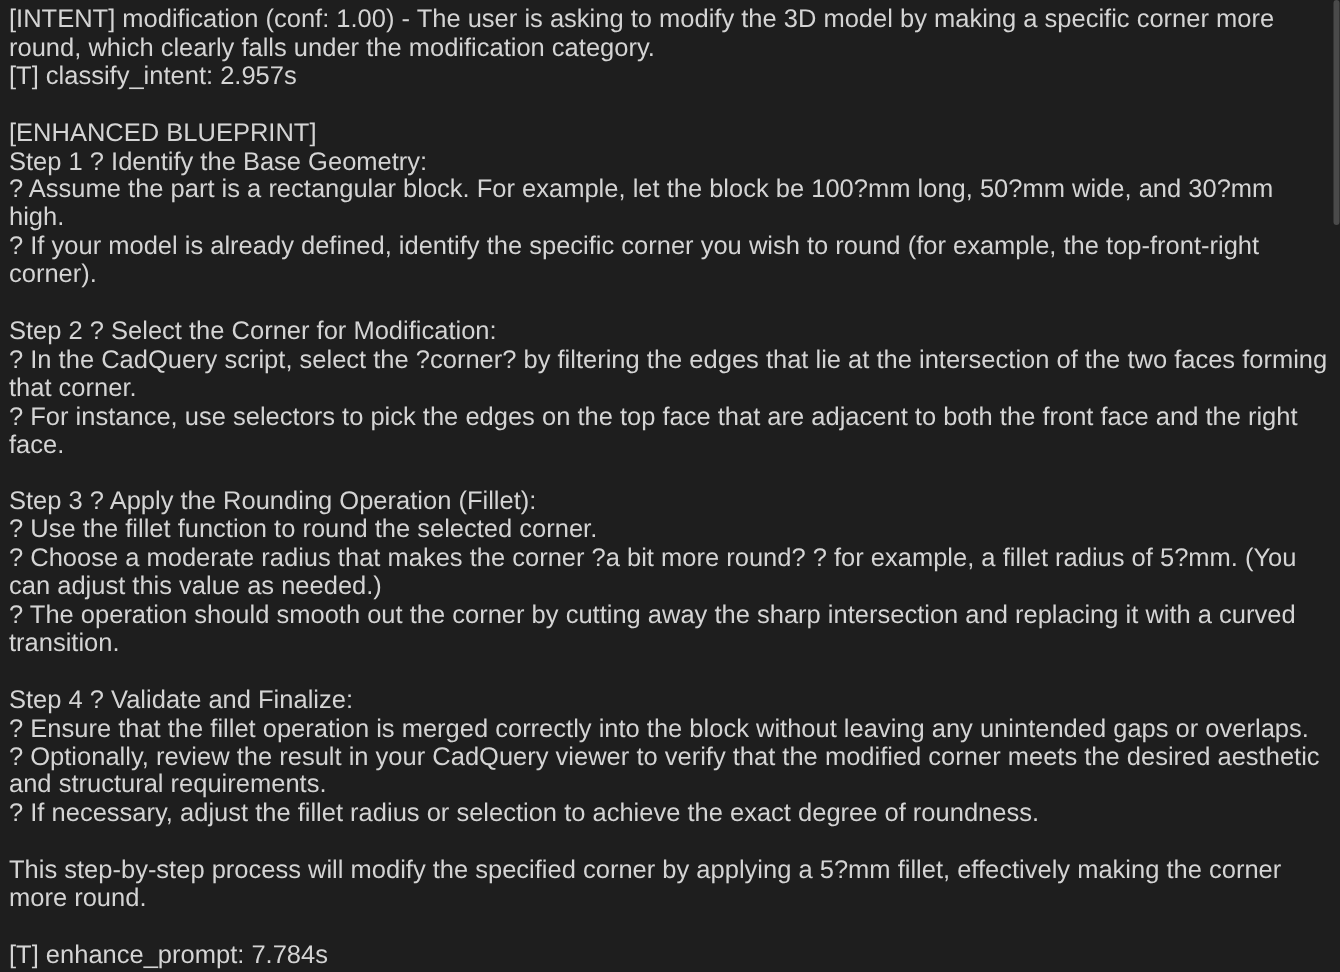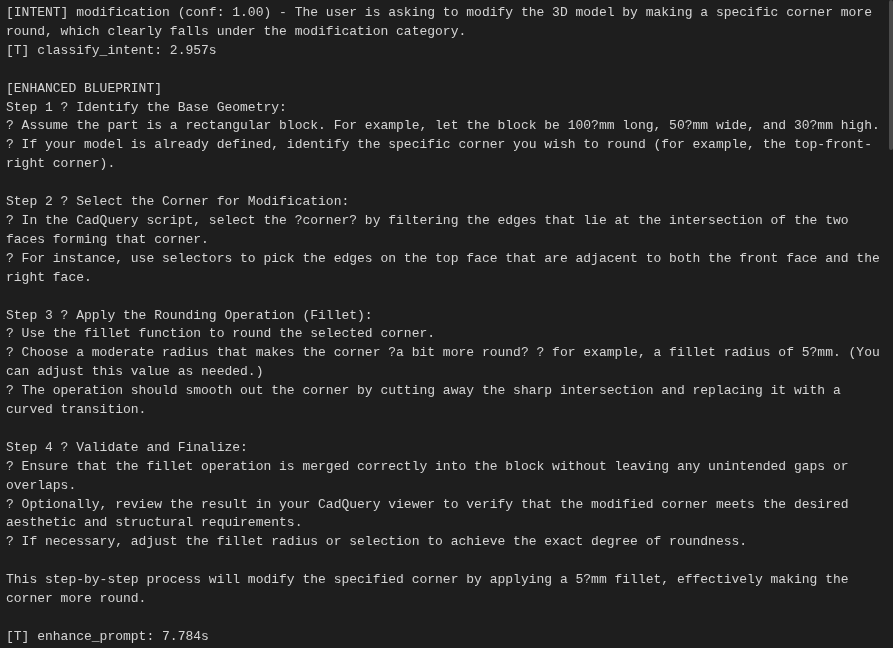--- a/index.html
+++ b/index.html
@@ -13,22 +13,22 @@
     overflow: hidden;
     font-family: "DejaVu Sans Mono", "Liberation Mono", monospace;
   }
   #terminal {
     box-sizing: border-box;
     width: 893px;
     height: 648px;
     background: #1e1e1e;
     color: #d4d4d4;
     padding: 4px 8px 0 6px;
-    font-family: Liberation Mono, monospace;
-    font-size: 13px;
+    font-family: Liberation Sans, sans-serif;
+    font-size: 17px;
     line-height: 18.9px;
     white-space: pre-wrap;
     word-break: break-word;
     overflow: hidden;
   }
   .line {
     white-space: pre-wrap;
     min-height: 18.9px;
   }
   .blank {

